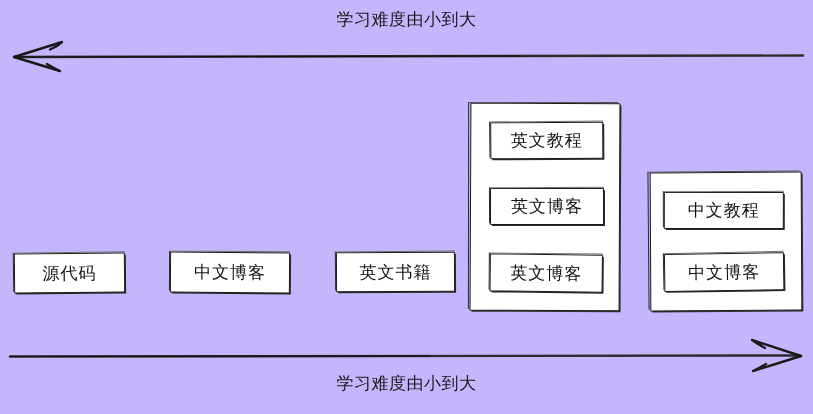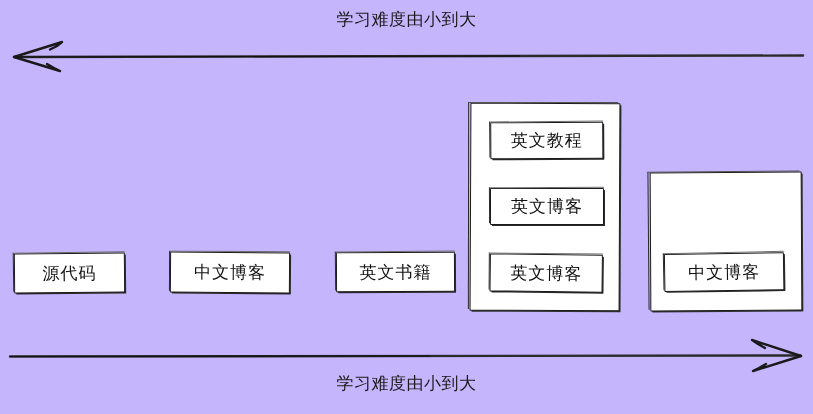--- a/index.html
+++ b/index.html
@@ -129,20 +129,23 @@
     </div>
     <div class="node tilt-c" style="left:19px; top:84px; width:114px; height:37px;">
       <span>英文博客</span>
     </div>
     <div class="node tilt-b" style="left:19px; top:150px; width:113px; height:38px;">
       <span>英文博客</span>
     </div>
   </div>
 
   <div class="group-box tilt-c" style="left:650px; top:172px; width:152px; height:139px;">
+    <div class="node tilt-b" style="left:13px; top:19px; width:120px; height:37px;">
+      <span>中文教程</span>
+    </div>
     <div class="node tilt-a" style="left:13px; top:80px; width:120px; height:38px;">
       <span>中文博客</span>
     </div>
   </div>
 
   <svg class="axis-arrow" id="bottom-axis-arrow" viewBox="0 0 813 50">
     <path d="M10,24.5 L800,23.5" stroke="#2b2b2b" stroke-width="2.4" fill="none" stroke-linecap="round"></path>
     <path d="M801,24 L752,8 L758,12 L765,16" stroke="#1a1a1a" stroke-width="2.4" fill="none" stroke-linecap="round" stroke-linejoin="round"></path>
     <path d="M801,24 L753,39 L759,36 L766,32" stroke="#1a1a1a" stroke-width="2.4" fill="none" stroke-linecap="round" stroke-linejoin="round"></path>
     <path d="M10,24.5 L430,24" stroke="#111" stroke-width="1.2" fill="none"></path>

